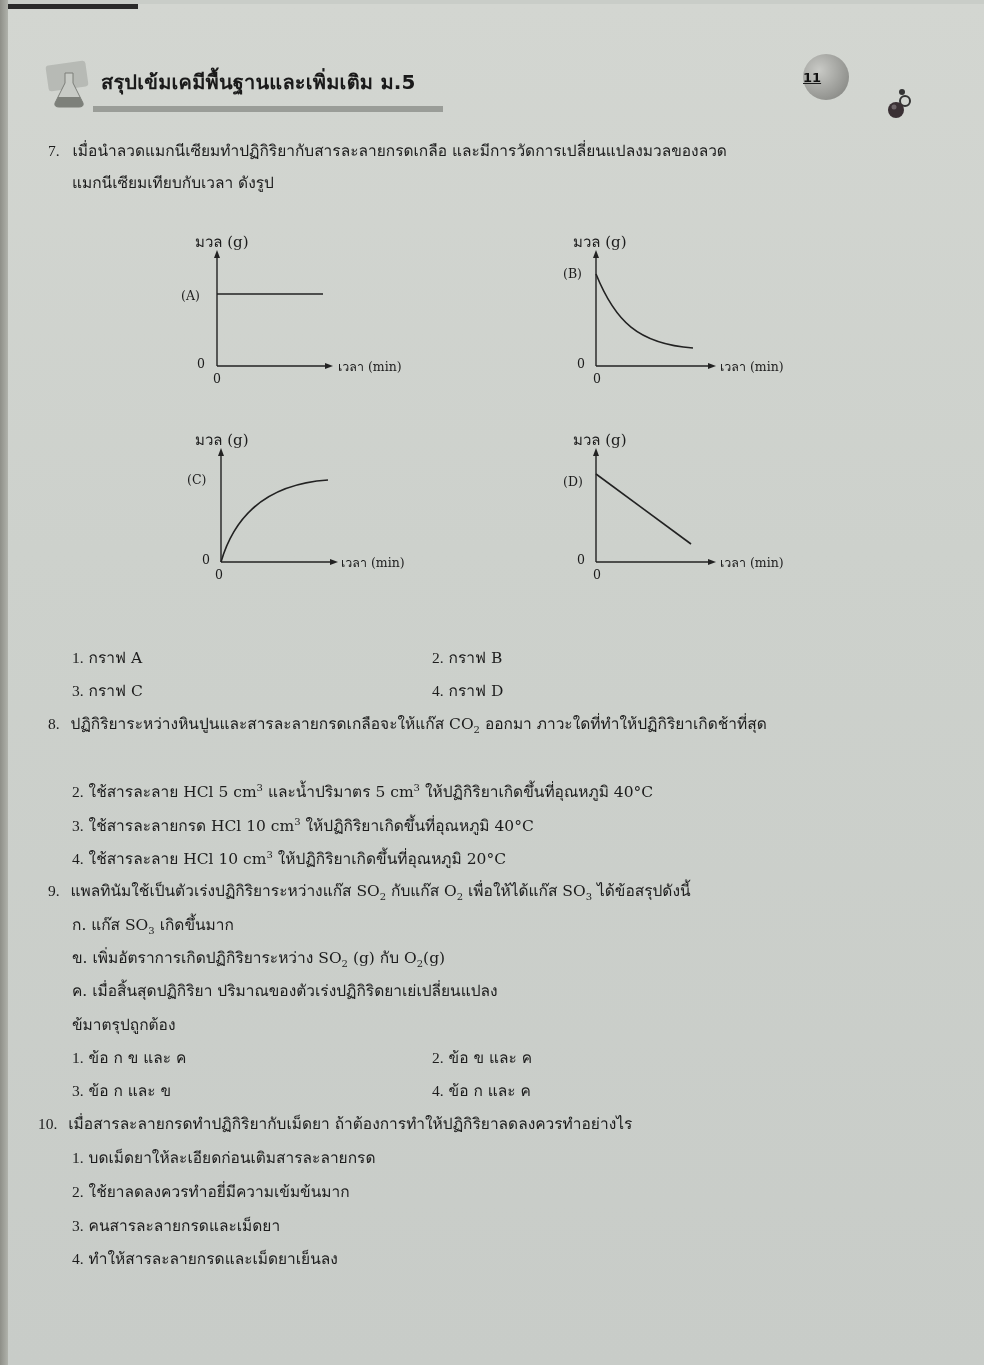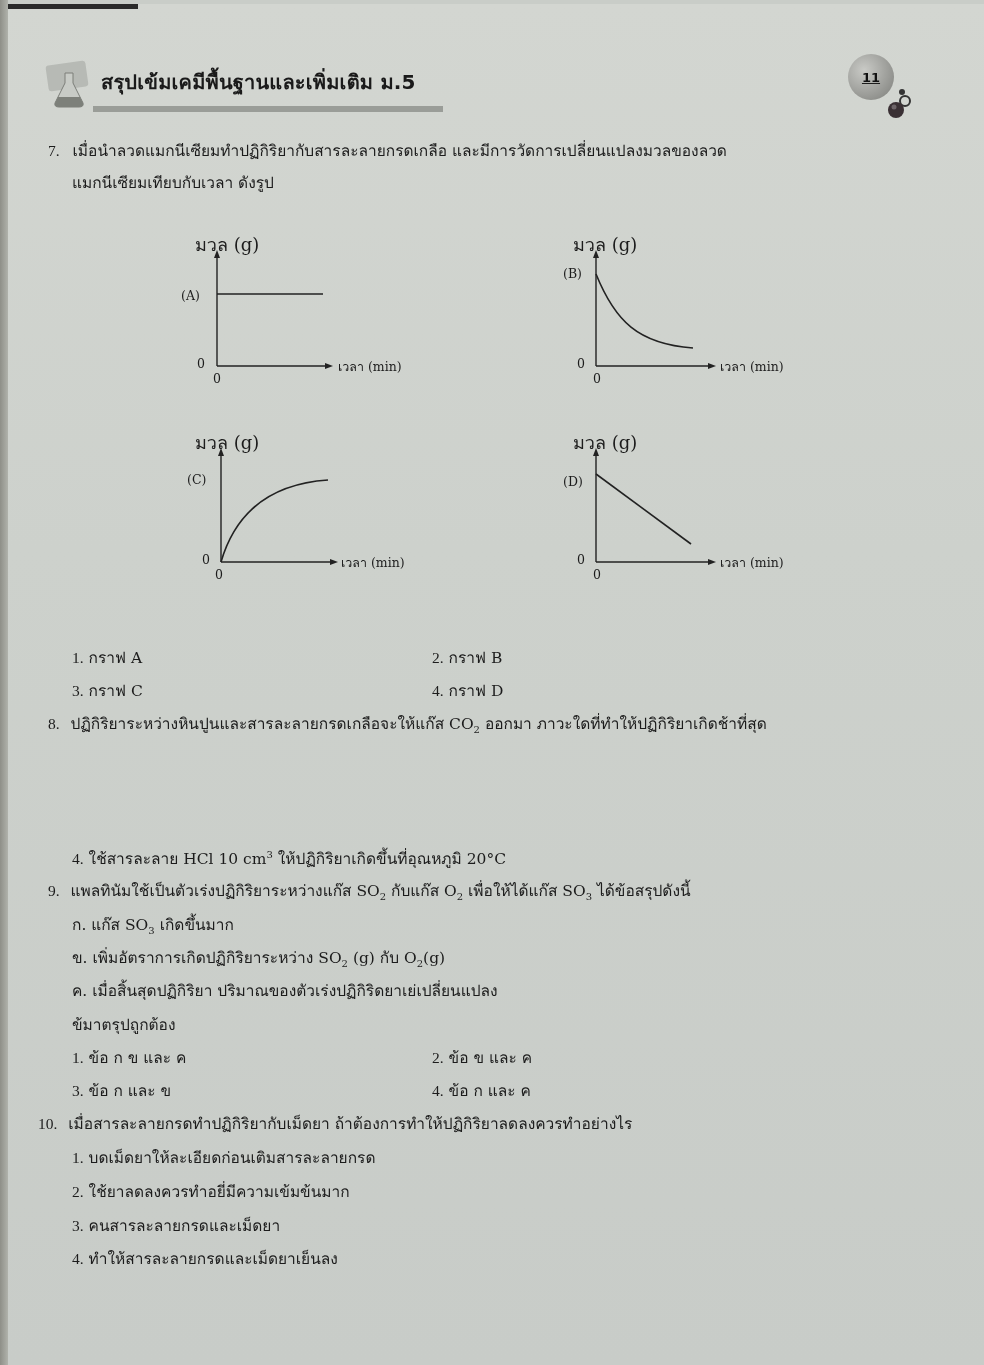--- a/index.html
+++ b/index.html
@@ -18,34 +18,34 @@
 
   .header { position: absolute; left: 35px; top: 50px; width: 880px; height: 60px; }
   .flask-icon { position: absolute; left: 0; top: 5px; width: 52px; height: 50px; }
   .header-title {
     position: absolute; left: 58px; top: 12px;
     font-family: "DejaVu Sans", sans-serif; font-size: 20px; font-weight: bold; color: #1a1a1a;
     letter-spacing: 0.2px;
   }
   .header-bar { position: absolute; left: 50px; top: 52px; width: 350px; height: 6px; background: #9a9d98; }
   .page-num-ball {
-    position: absolute; left: 805px; top: 0; width: 46px; height: 46px; border-radius: 50%;
+    position: absolute; left: 760px; top: 0; width: 46px; height: 46px; border-radius: 50%;
     background: radial-gradient(circle at 35% 35%, #c9cac6, #8f908c 75%, #6f706c);
-    display: flex; align-items: center; justify-content: center; text-decoration: underline;
+    display: flex; align-items: center; justify-content: flex-start; text-decoration: underline;
   }
   .page-num { font-family: "DejaVu Sans", sans-serif; font-weight: bold; font-size: 13px; color: #111; }
   .molecule-icon { position: absolute; left: 835px; top: 30px; width: 40px; height: 36px; }
 
   .t { position: absolute; font-size: 15.5px; white-space: nowrap; line-height: 1.2; }
   .qnum { font-family: "Liberation Serif", serif; }
   sub, sup { font-size: 10px; }
 
   .graph { position: absolute; width: 260px; height: 170px; }
   .graph svg { position: absolute; left: 0; top: 0; overflow: visible; }
-  .g-ylabel { position: absolute; font-size: 18px; white-space: nowrap; }
+  .g-ylabel { position: absolute; font-size: 15px; white-space: nowrap; }
   .g-xlabel { position: absolute; font-size: 12.5px; white-space: nowrap; }
   .g-tag { position: absolute; font-size: 12.5px; }
   .g-zero { position: absolute; font-size: 12.5px; }
 </style>
 </head>
 <body>
 
 <div class="edge"></div>
 <div class="page">
   <div class="topedge"></div>
@@ -145,20 +145,26 @@
     <span class="qnum">3.</span> <span>กราฟ C</span>
   </div>
   <div class="t" style="left:424px; top:678px;">
     <span class="qnum">4.</span> <span>กราฟ D</span>
   </div>
 
   <div class="t" style="left:40px; top:711px;">
     <span class="qnum">8.</span>
     <span style="margin-left:6px;">ปฏิกิริยาระหว่างหินปูนและสารละลายกรดเกลือจะให้แก๊ส CO</span><sub>2</sub><span> ออกมา ภาวะใดที่ทำให้ปฏิกิริยาเกิดช้าที่สุด</span>
   </div>
+  <div class="t" style="left:64px; top:778px;">
+    <span class="qnum">2.</span> <span>ใช้สารละลาย HCl  5 cm</span><sup>3</sup><span> และน้ำปริมาตร 5 cm</span><sup>3</sup><span> ให้ปฏิกิริยาเกิดขึ้นที่อุณหภูมิ 40°C</span>
+  </div>
+  <div class="t" style="left:64px; top:812px;">
+    <span class="qnum">3.</span> <span>ใช้สารละลายกรด HCl  10 cm</span><sup>3</sup><span> ให้ปฏิกิริยาเกิดขึ้นที่อุณหภูมิ 40°C</span>
+  </div>
   <div class="t" style="left:64px; top:845px;">
     <span class="qnum">4.</span> <span>ใช้สารละลาย HCl  10 cm</span><sup>3</sup><span> ให้ปฏิกิริยาเกิดขึ้นที่อุณหภูมิ 20°C</span>
   </div>
 
   <div class="t" style="left:40px; top:878px;">
     <span class="qnum">9.</span>
     <span style="margin-left:6px;">แพลทินัมใช้เป็นตัวเร่งปฏิกิริยาระหว่างแก๊ส SO</span><sub>2</sub><span> กับแก๊ส O</span><sub>2</sub><span> เพื่อให้ได้แก๊ส SO</span><sub>3</sub><span> ได้ข้อสรุปดังนี้</span>
   </div>
   <div class="t" style="left:64px; top:912px;">
     <span>ก. แก๊ส SO</span><sub>3</sub><span> เกิดขึ้นมาก</span>

